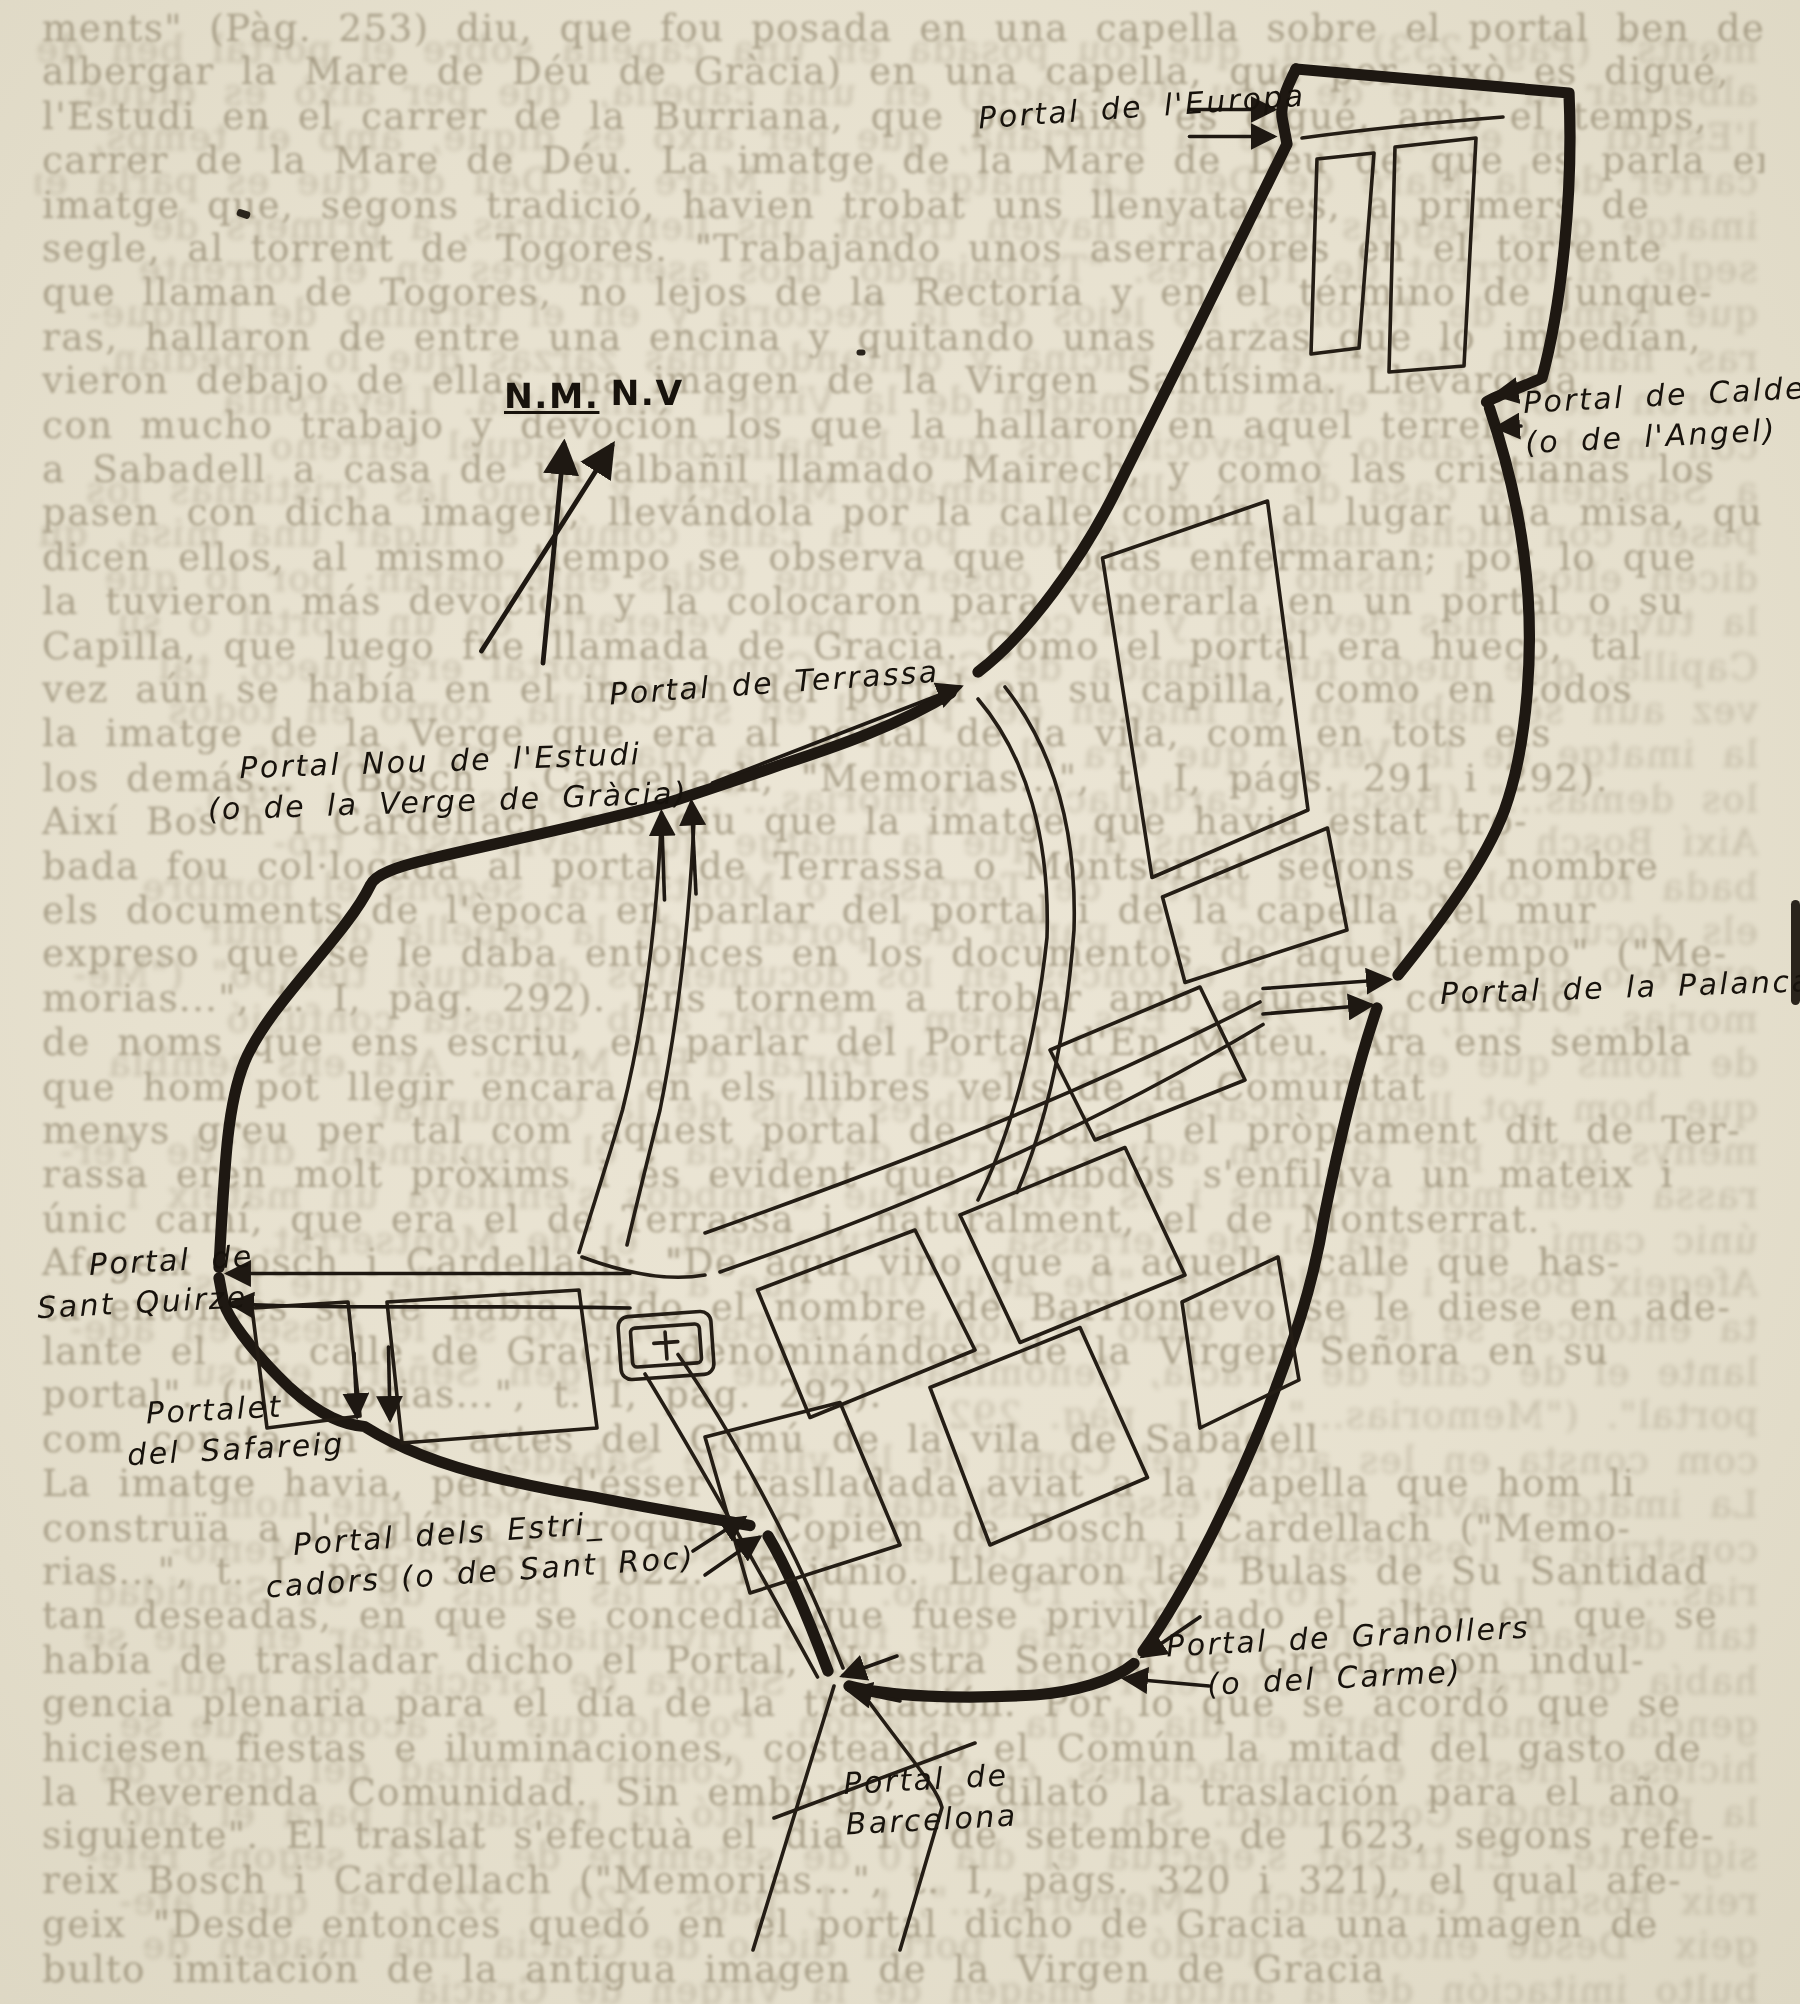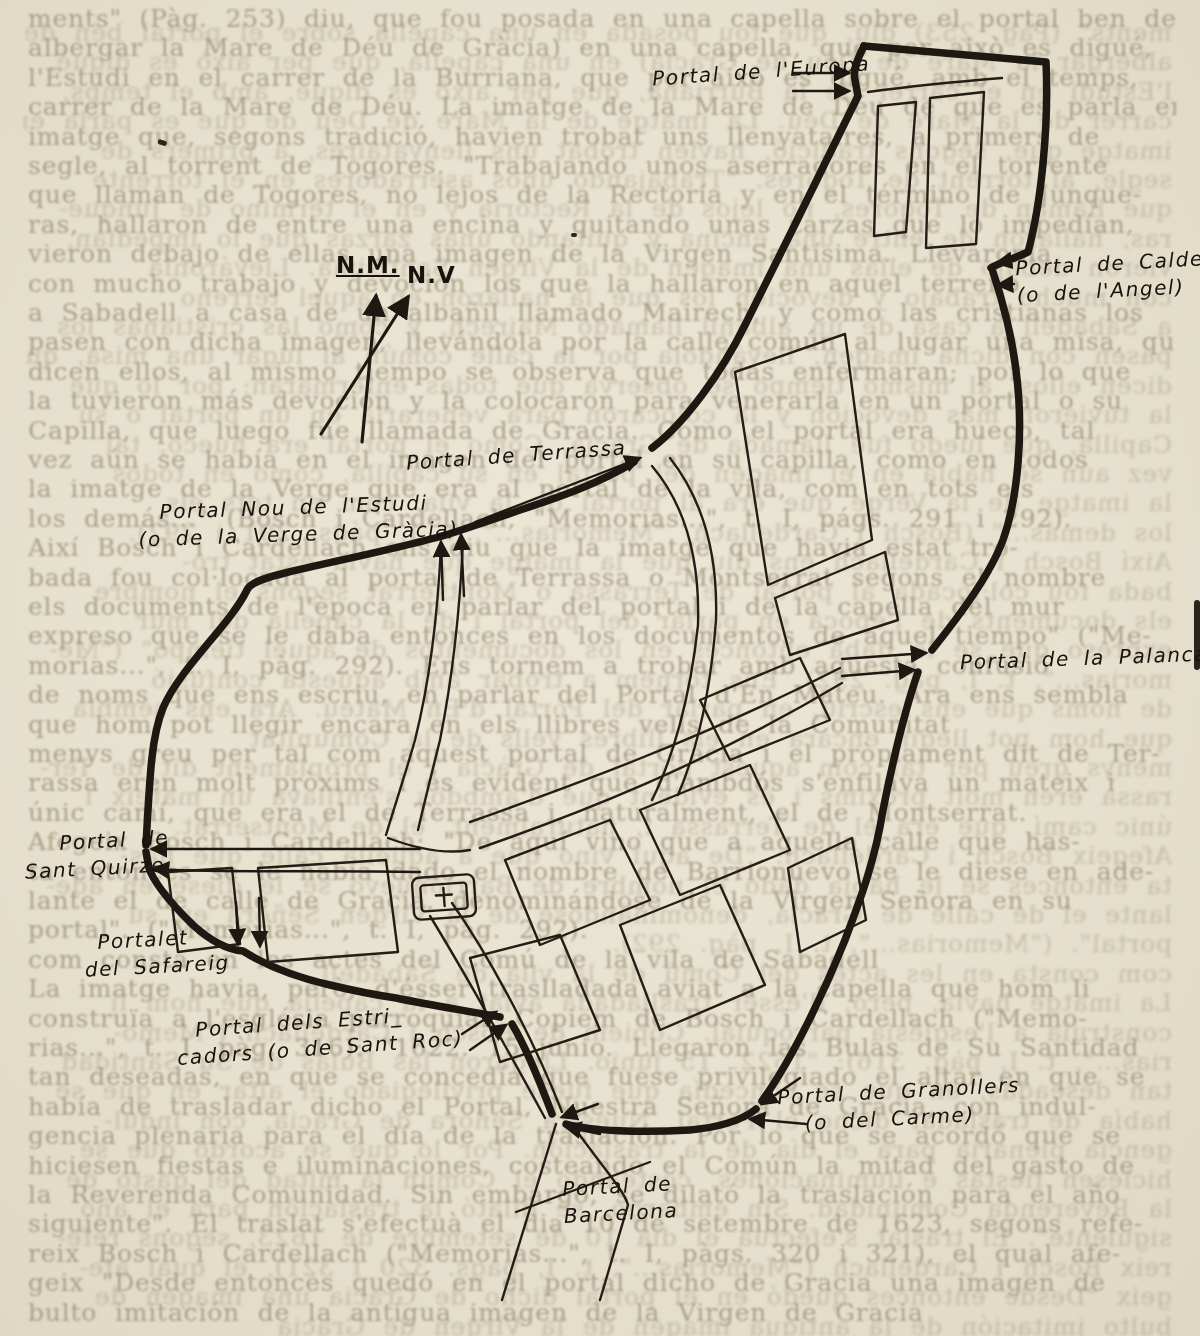--- a/index.html
+++ b/index.html
@@ -40,21 +40,21 @@
   .lab-safareig{left:84px;top:926px;transform:rotate(-3deg);}
   .lab-safareig .l1{padding-left:14px;}
   .lab-estri{left:176px;top:1008px;transform:rotate(-4deg);}
   .lab-estri .l1{padding-left:20px;}
   .lab-granollers{left:778px;top:1078px;transform:rotate(-3deg);}
   .lab-granollers .l2{padding-left:26px;}
   .lab-barcelona{left:563px;top:1173px;transform:rotate(-3deg);}
   .compass-label{position:absolute;font-family:"DejaVu Sans",sans-serif;font-weight:bold;
             font-size:23px;color:#17120c;letter-spacing:1px;}
   .lab-nm{left:336px;top:252px;text-decoration:underline;}
-  .lab-nv{left:407px;top:262px;}
+  .lab-nv{left:407px;top:250px;}
 </style>
 </head>
 <body>
 
 <div class="page">
 
   <div class="ghost-layer mirrored" id="ghost-mirrored">
       <div class="ghost-line" style="top: 18px;">ments" (Pàg. 253) diu, que fou posada en una capella sobre el portal ben de</div>
       <div class="ghost-line" style="top: 47.4px;">albergar la Mare de Déu de Gràcia) en una capella, que per això es digué,</div>
       <div class="ghost-line" style="top: 76.8px;">l'Estudi en el carrer de la Burriana, que per això es digué, amb el temps,</div>

